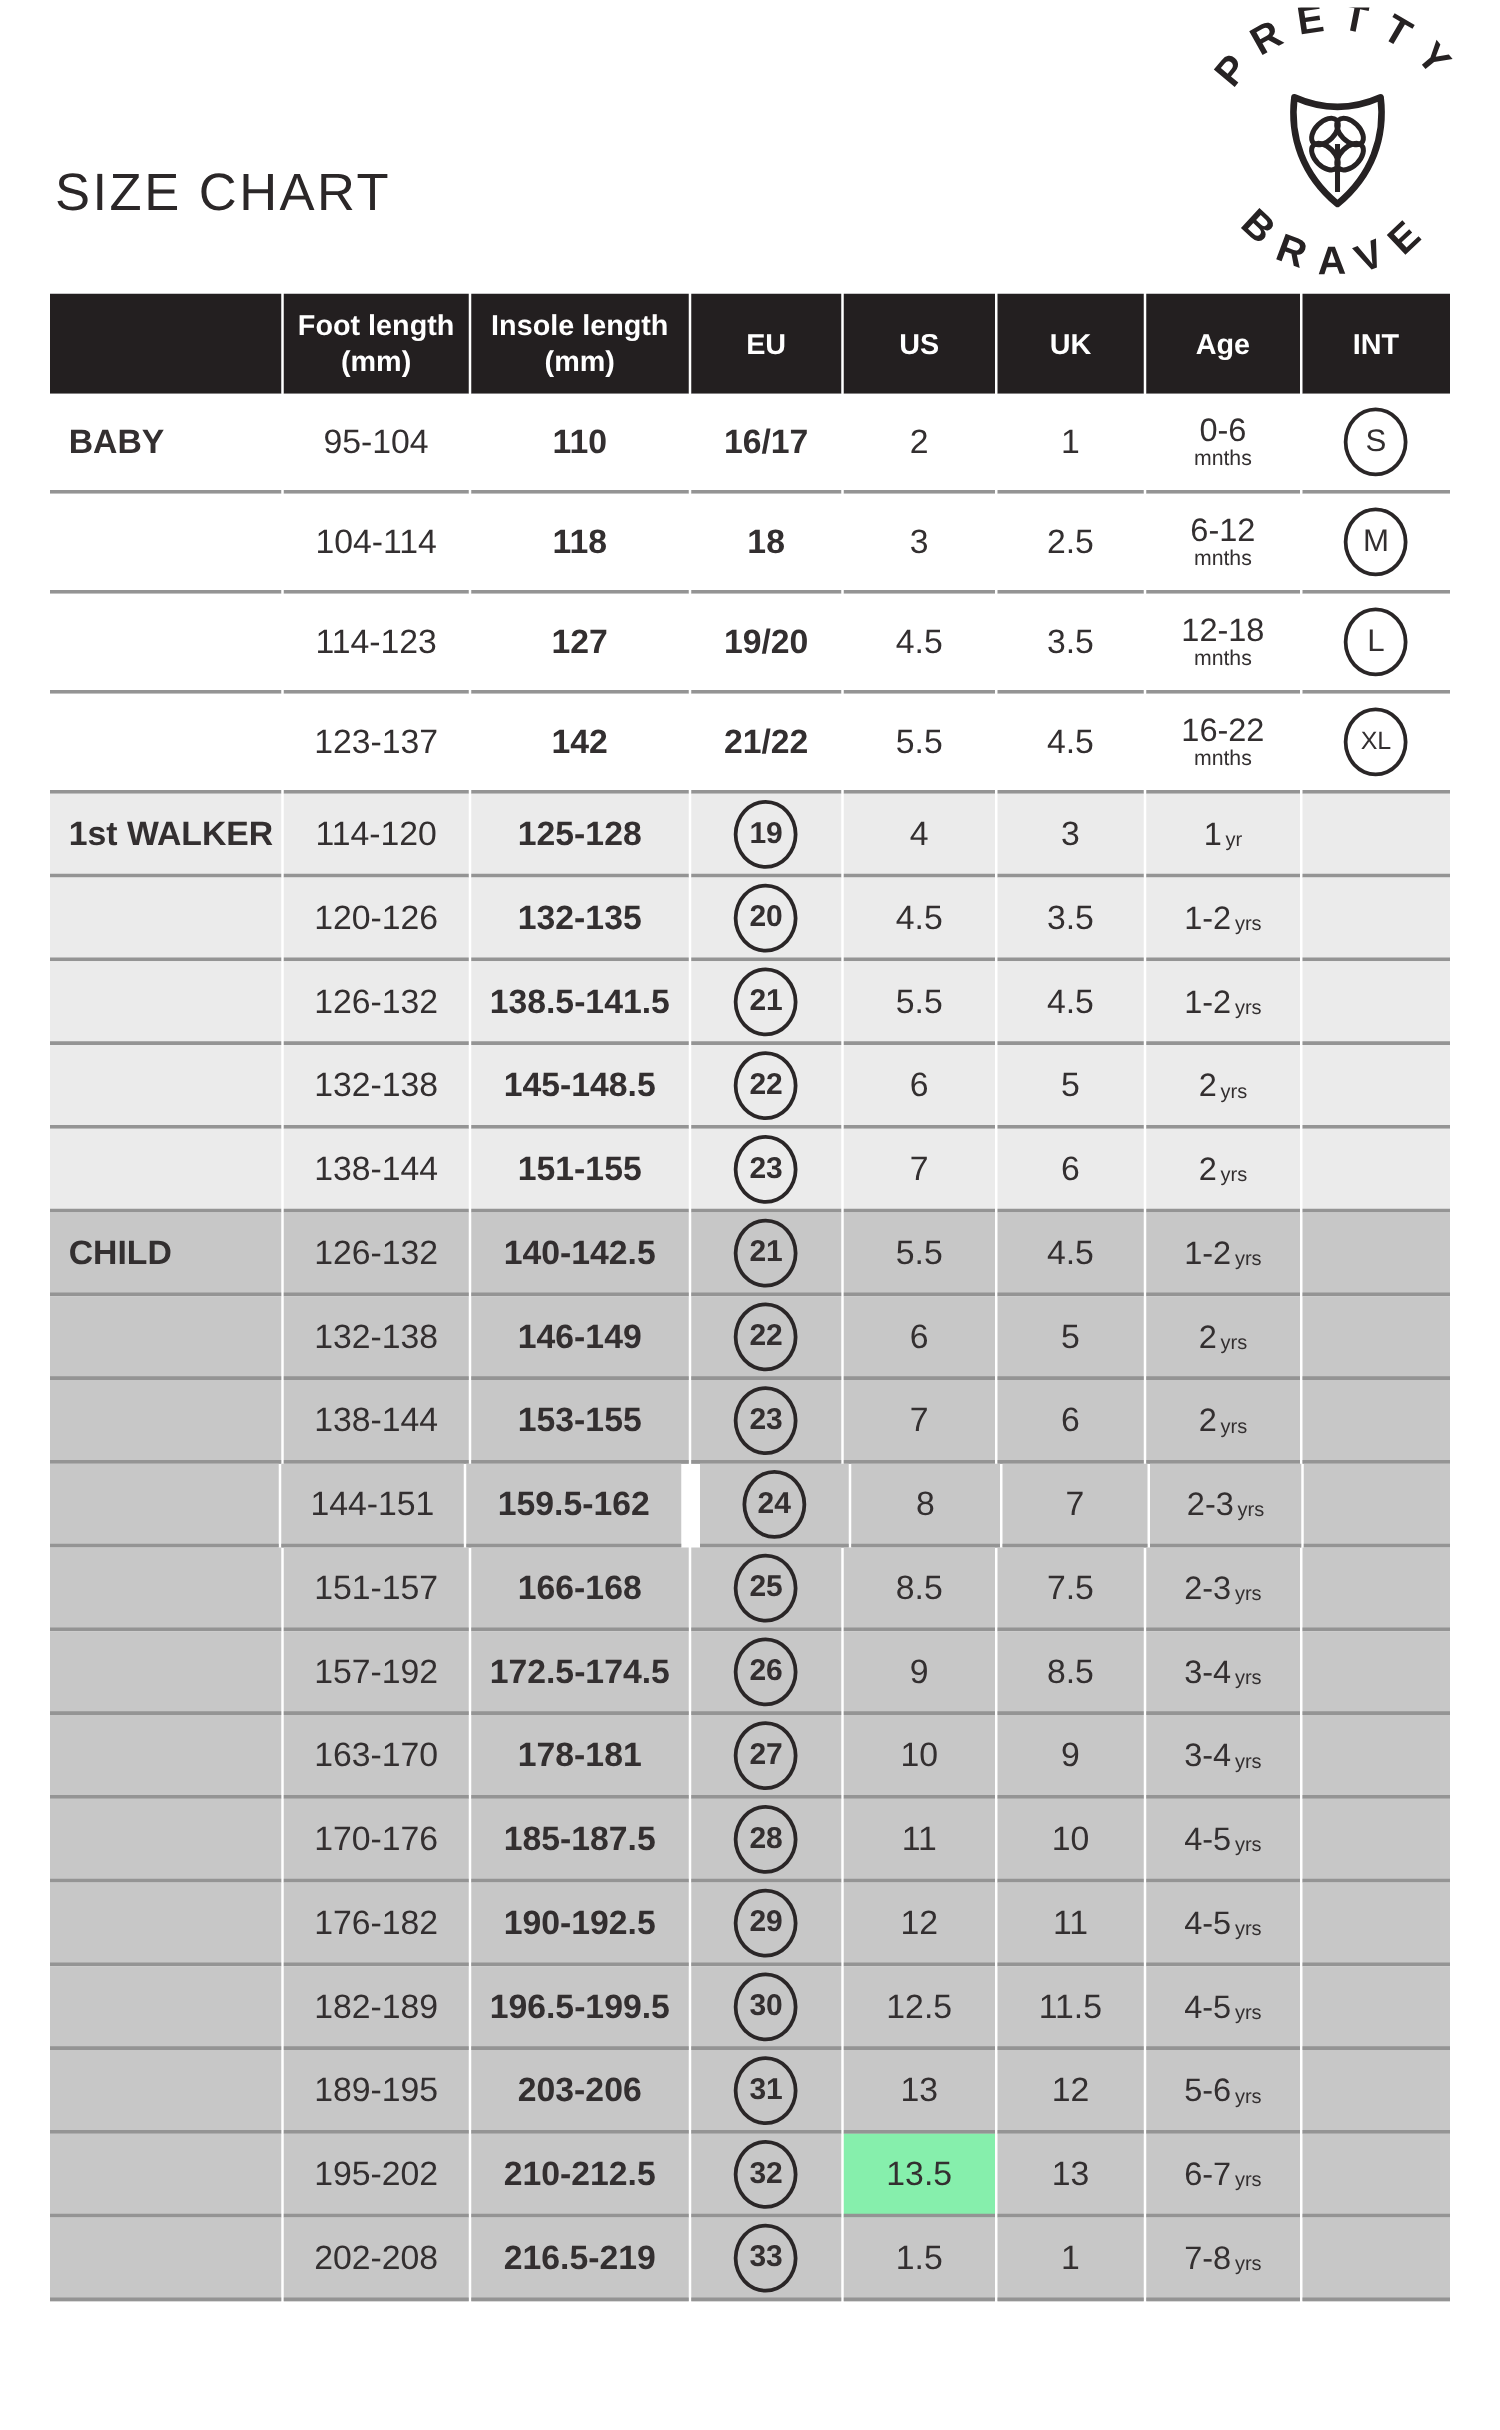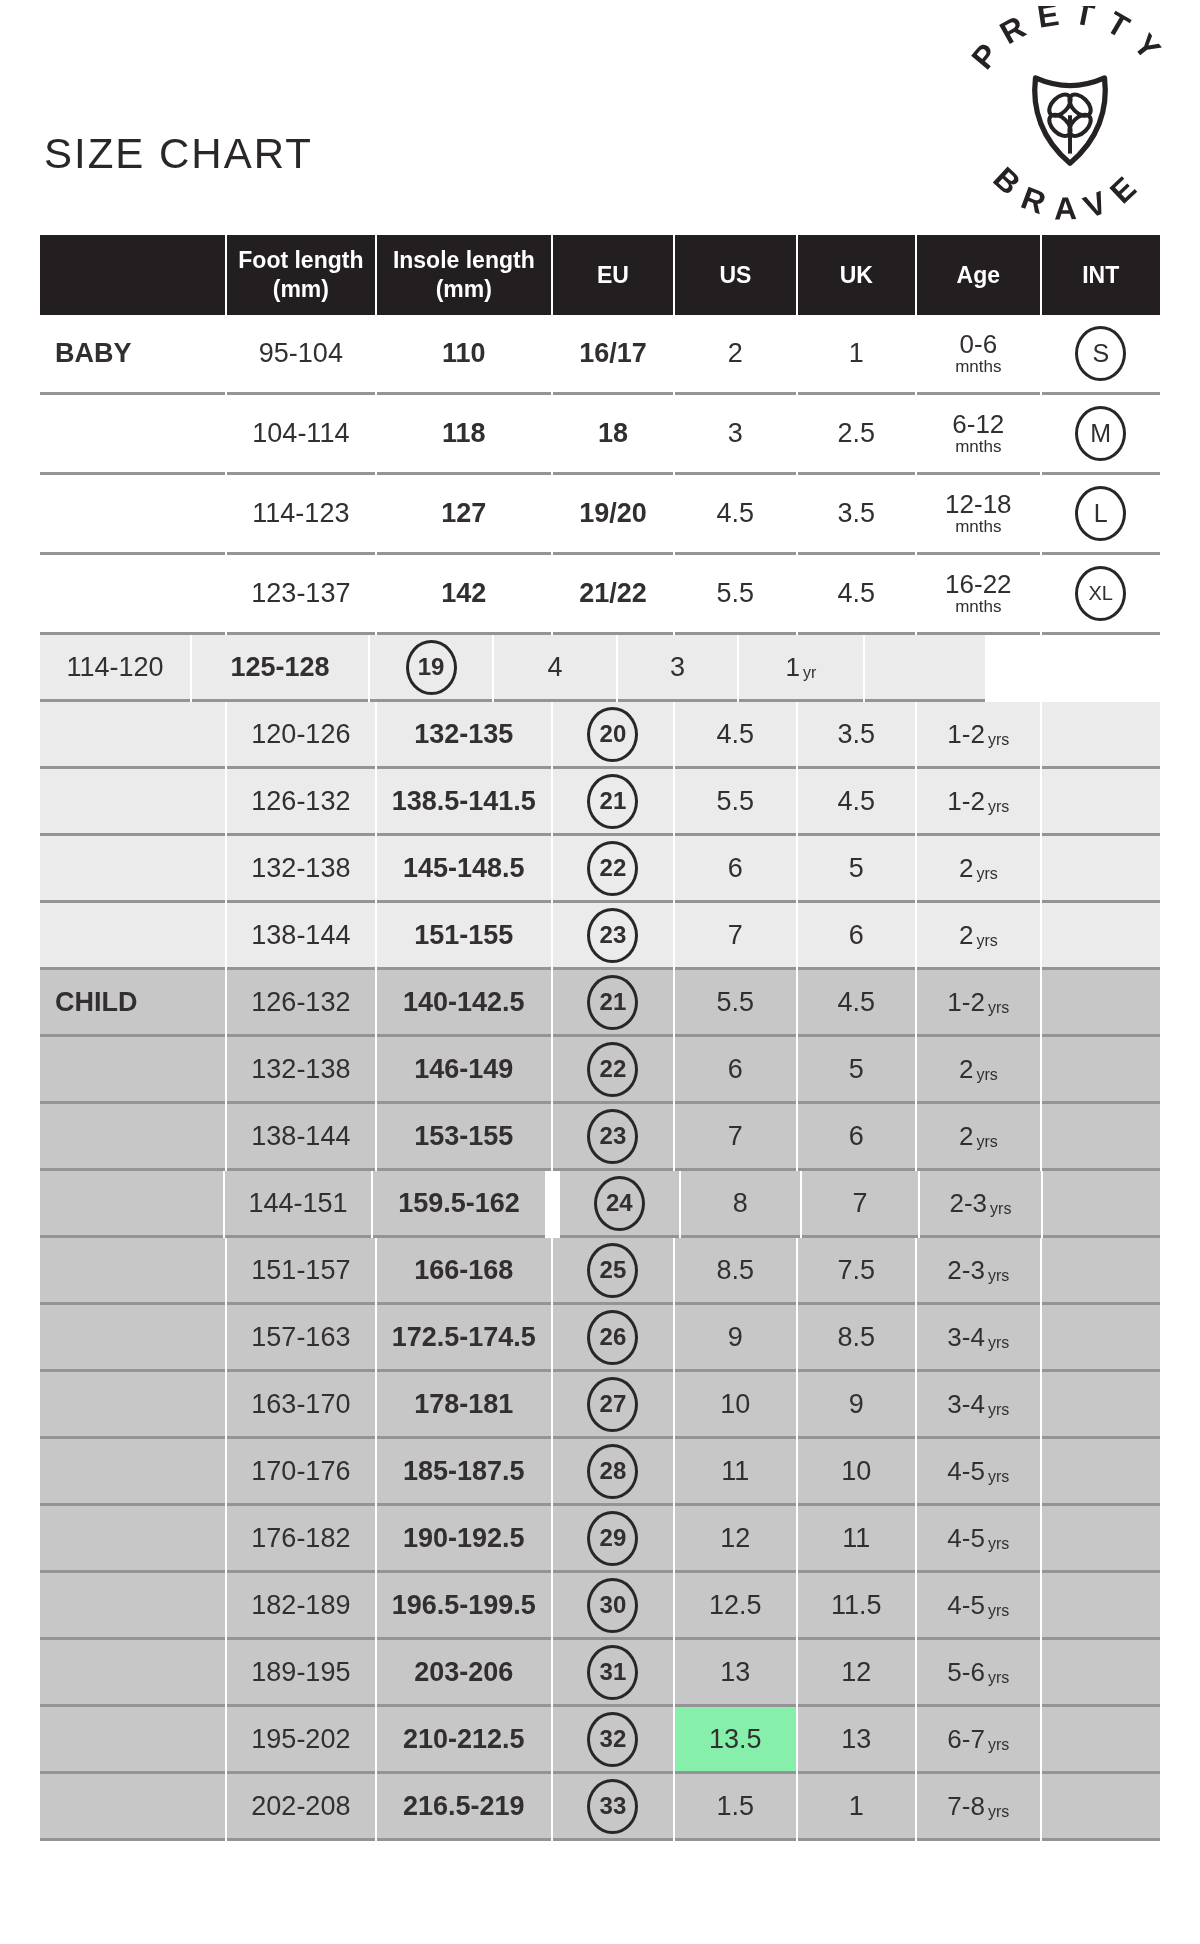--- a/index.html
+++ b/index.html
@@ -166,20 +166,23 @@
         <div class="cell c5" style="background: rgb(255, 255, 255);">4.5</div>
         <div class="cell c6 age-cell stacked" style="background: rgb(255, 255, 255);">
           <div class="age-main">16-22</div>
           <div class="age-unit-stacked">mnths</div>
         </div>
         <div class="cell c7" style="background: rgb(255, 255, 255);">
           <span class="circle int-circle xl">XL</span>
         </div>
       </div>
       <div class="trow body-row">
+        <div class="cell c0" style="background: rgb(235, 235, 235);">
+          <span class="section-label">1st WALKER</span>
+        </div>
         <div class="cell c1" style="background: rgb(235, 235, 235);">114-120</div>
         <div class="cell c2" style="background: rgb(235, 235, 235);">125-128</div>
         <div class="cell c3" style="background: rgb(235, 235, 235);">
           <span class="circle eu-circle">19</span>
         </div>
         <div class="cell c4" style="background: rgb(235, 235, 235);">4</div>
         <div class="cell c5" style="background: rgb(235, 235, 235);">3</div>
         <div class="cell c6 age-cell" style="background: rgb(235, 235, 235);">
           <span class="age-main">1</span>
           <span class="age-suffix">yr</span>
@@ -318,21 +321,21 @@
         <div class="cell c4" style="background: rgb(199, 199, 199);">8.5</div>
         <div class="cell c5" style="background: rgb(199, 199, 199);">7.5</div>
         <div class="cell c6 age-cell" style="background: rgb(199, 199, 199);">
           <span class="age-main">2-3</span>
           <span class="age-suffix">yrs</span>
         </div>
         <div class="cell c7" style="background: rgb(199, 199, 199);"></div>
       </div>
       <div class="trow body-row">
         <div class="cell c0" style="background: rgb(199, 199, 199);"></div>
-        <div class="cell c1" style="background: rgb(199, 199, 199);">157-163</div>
+        <div class="cell c1" style="background: rgb(199, 199, 199);">157-192</div>
         <div class="cell c2" style="background: rgb(199, 199, 199);">172.5-174.5</div>
         <div class="cell c3" style="background: rgb(199, 199, 199); text-align: center;">
           <span class="circle eu-circle">26</span>
         </div>
         <div class="cell c4" style="background: rgb(199, 199, 199);">9</div>
         <div class="cell c5" style="background: rgb(199, 199, 199);">8.5</div>
         <div class="cell c6 age-cell" style="background: rgb(199, 199, 199);">
           <span class="age-main">3-4</span>
           <span class="age-suffix">yrs</span>
         </div>

